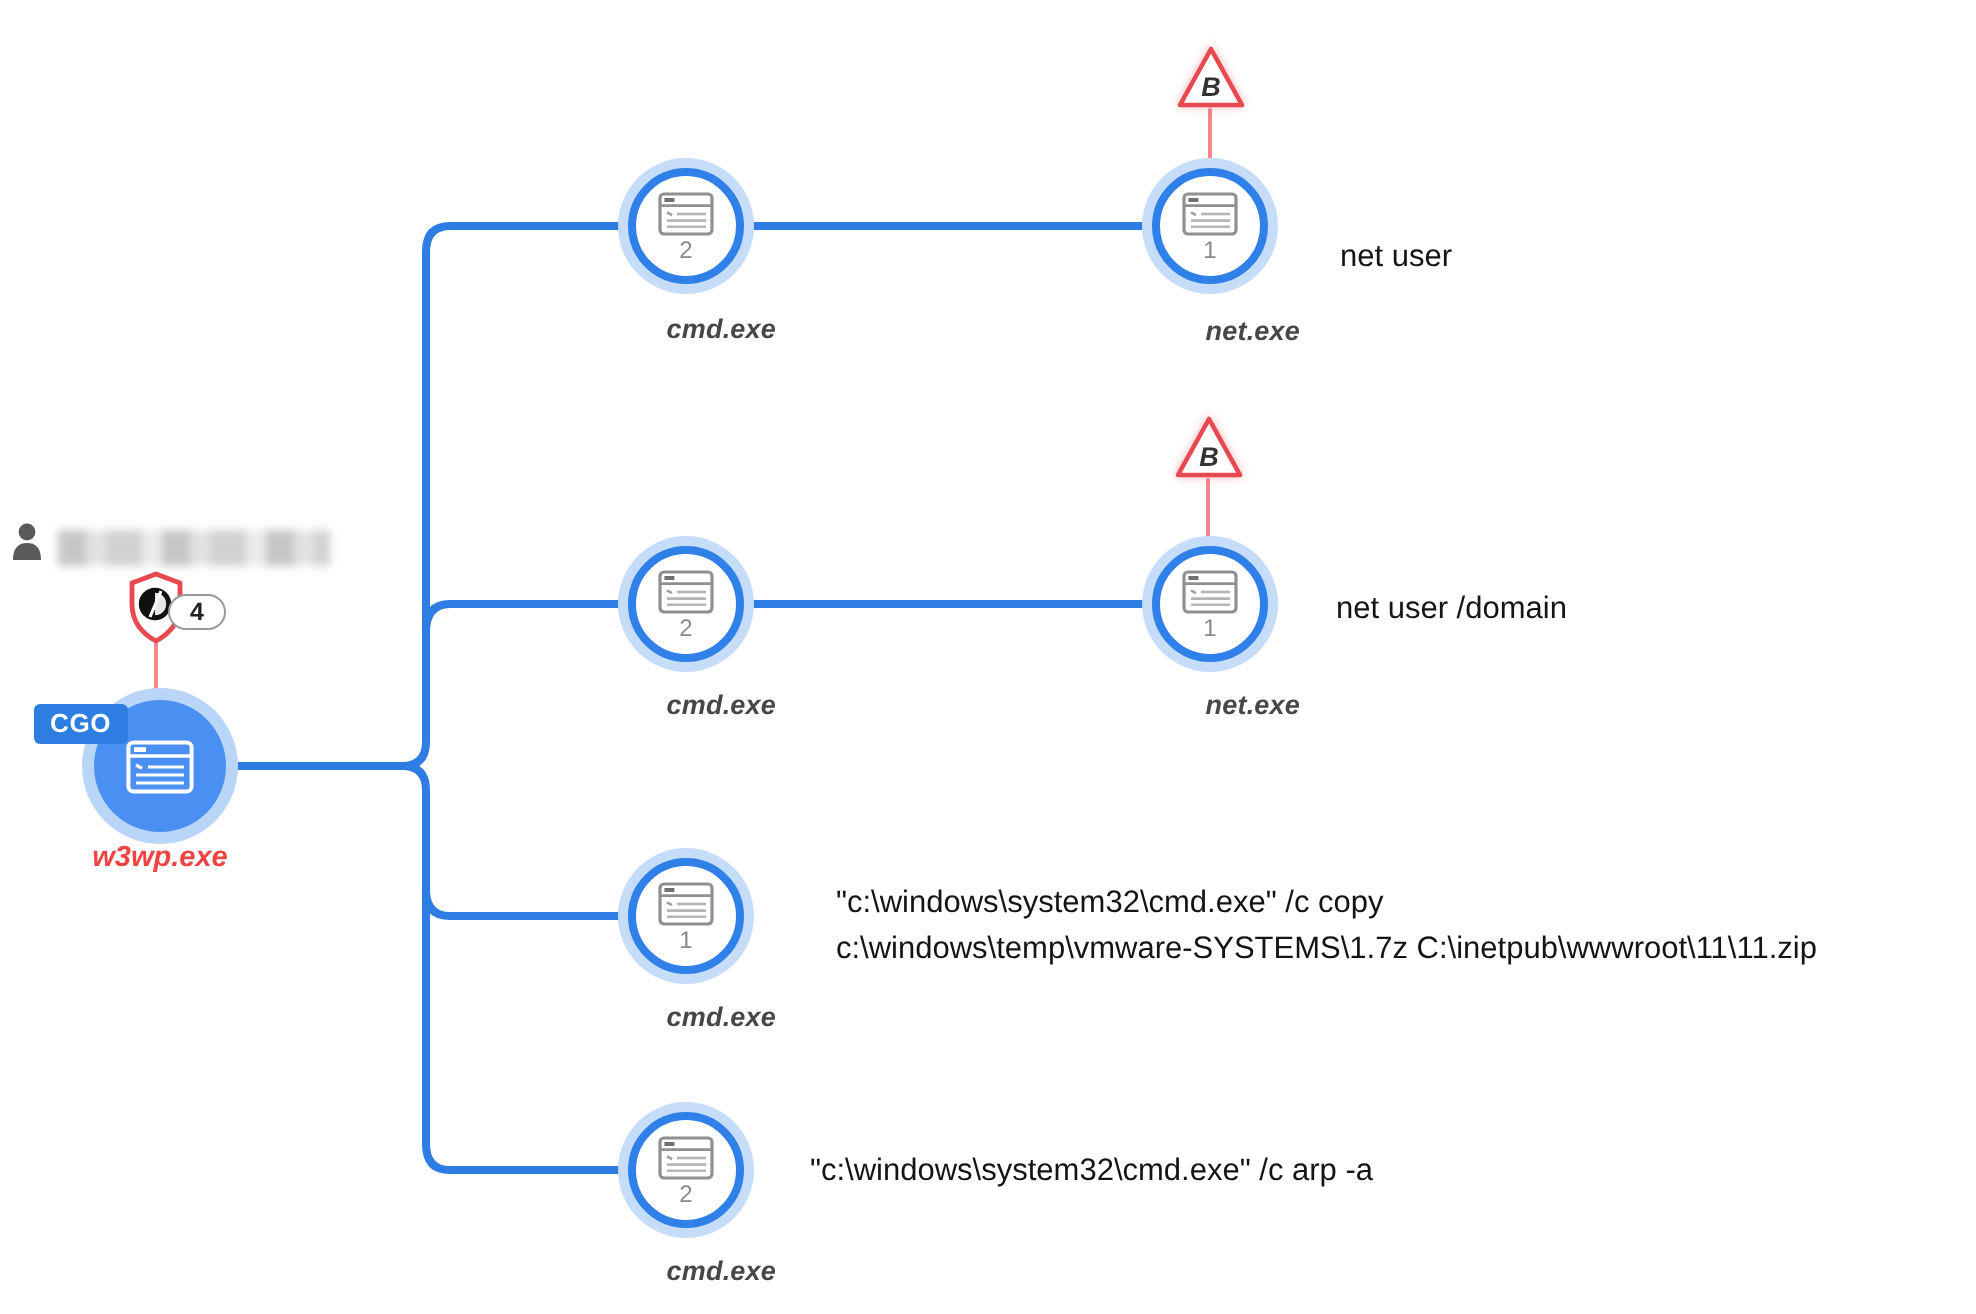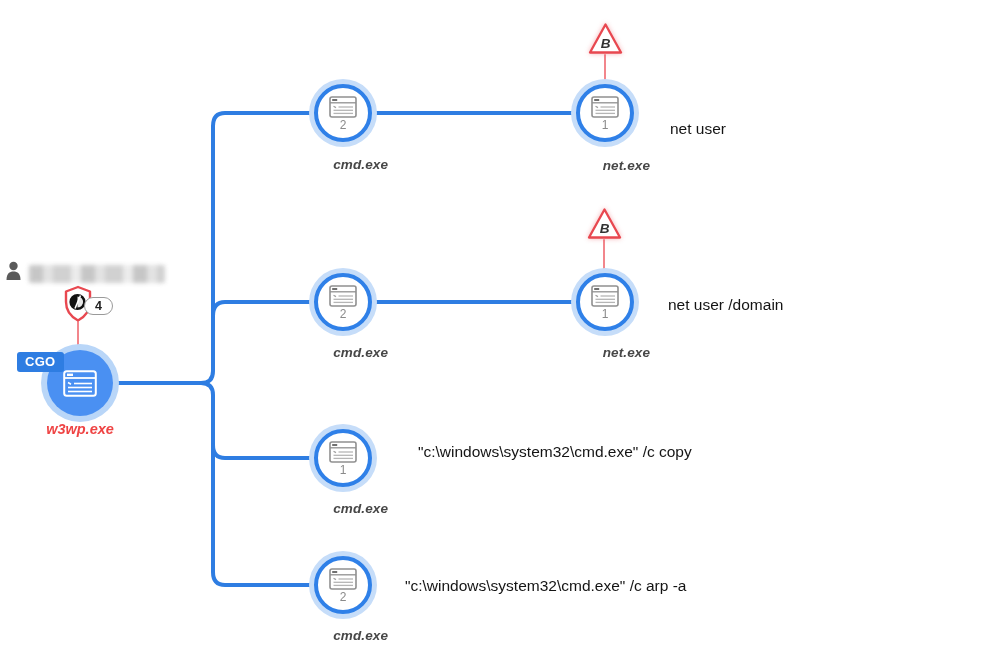--- a/index.html
+++ b/index.html
@@ -163,20 +163,21 @@
       <path d="M4.5 10.2 L7 11.6" stroke="#a0a0a0" stroke-width="1.3" fill="none"></path>
       <line x1="9.5" y1="11" x2="24" y2="11" stroke="#b5b5b5" stroke-width="1.3"></line>
       <line x1="4.5" y1="14.3" x2="24" y2="14.3" stroke="#b5b5b5" stroke-width="1.3"></line>
       <line x1="4.5" y1="17.4" x2="24" y2="17.4" stroke="#b5b5b5" stroke-width="1.3"></line>
     </svg>
     <div class="count">1</div>
   </div>
   <div class="nlabel" style="left:298px;top:501px">cmd.exe</div>
   <div class="annotation" style="left:418px;top:440px">
     <div>"c:\windows\system32\cmd.exe" /c copy</div>
+    <div>c:\windows\temp\vmware-SYSTEMS\1.7z C:\inetpub\wwwroot\11\11.zip</div>
   </div>
 
   <div class="pnode" style="left:314px;top:556px">
     <svg width="28" height="22" viewBox="0 0 28 22">
       <rect x="1" y="1" width="26" height="20" rx="2" fill="#ffffff" stroke="#909090" stroke-width="1.6"></rect>
       <line x1="1" y1="6.8" x2="27" y2="6.8" stroke="#909090" stroke-width="1.3"></line>
       <rect x="3.2" y="3" width="5" height="2" fill="#707070"></rect>
       <path d="M4.5 10.2 L7 11.6" stroke="#a0a0a0" stroke-width="1.3" fill="none"></path>
       <line x1="9.5" y1="11" x2="24" y2="11" stroke="#b5b5b5" stroke-width="1.3"></line>
       <line x1="4.5" y1="14.3" x2="24" y2="14.3" stroke="#b5b5b5" stroke-width="1.3"></line>

